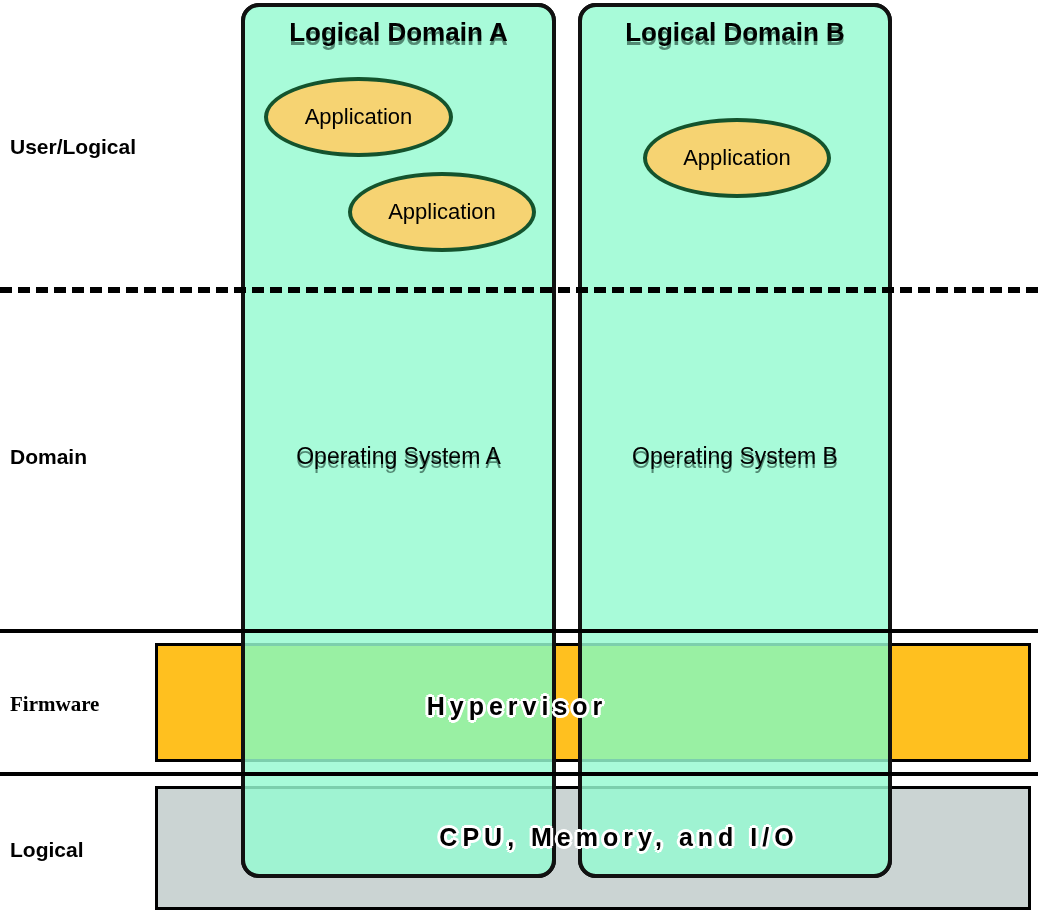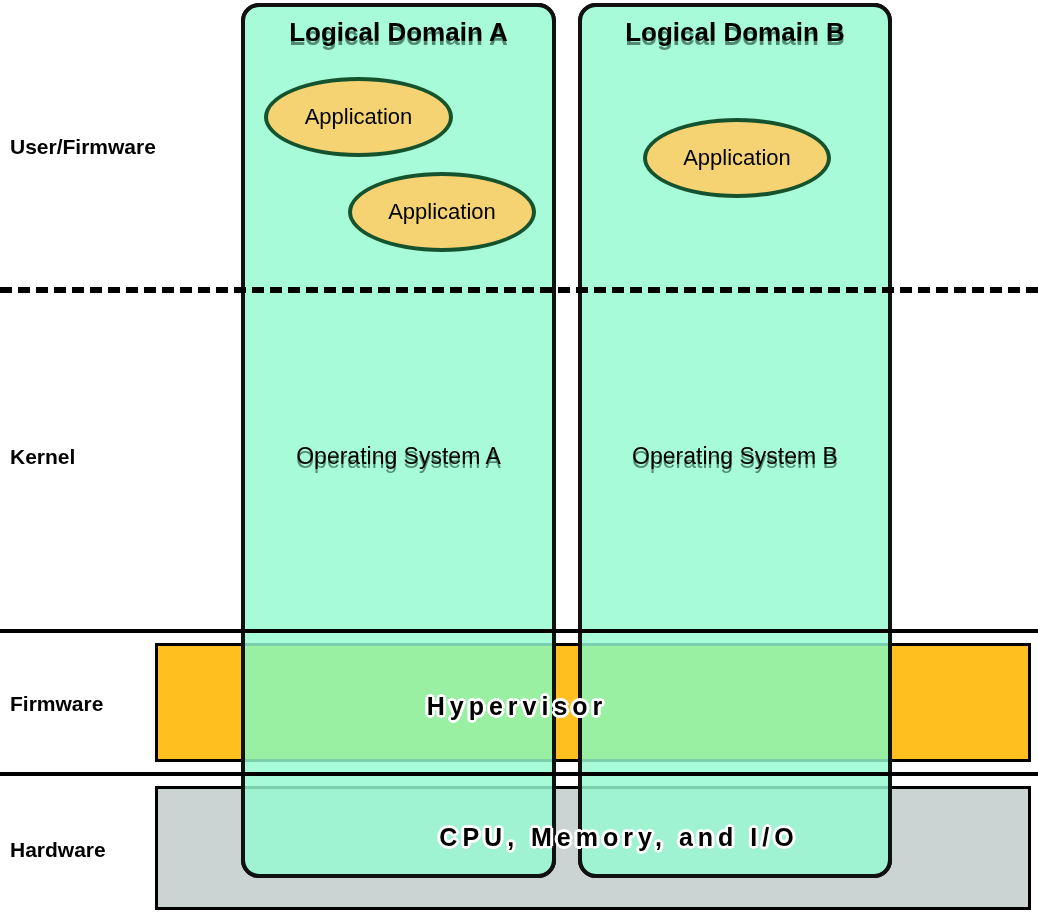--- a/index.html
+++ b/index.html
@@ -133,27 +133,27 @@
       -3px  0   0 #ffffff,  3px  0   0 #ffffff,
        0   -3px 0 #ffffff,  0    3px 0 #ffffff;
     pointer-events: none;
   }
 </style>
 </head>
 <body>
 
 <div id="diagram">
 
-  <div class="tier-label" style="left:10px; top:135px;">User/Firmware</div>
-
-  <div class="tier-label" style="left:10px; top:445px;">Kernel</div>
-
-  <div class="tier-label" style="left:10px; top:692px;">Firmware</div>
-
-  <div class="tier-label" style="left:10px; top:838px;">Hardware</div>
+  <div class="tier-label" style="left:10px; top:135px;">User/Logical</div>
+
+  <div class="tier-label" style="left:10px; top:445px;">Domain</div>
+
+  <div class="tier-label" style="left:10px; top:692px;font-family:Liberation Serif, serif;">Firmware</div>
+
+  <div class="tier-label" style="left:10px; top:838px;">Logical</div>
 
   <div class="band band-hardware" style="left:155px; top:786px; width:876px; height:124px;"></div>
 
   <div class="band band-firmware" style="left:155px; top:643px; width:876px; height:119px;"></div>
 
   <div class="domain" style="left:241px; top:3px; width:315px; height:875px;">
     <div class="domain-title">Logical Domain A</div>
     <div class="domain-os" style="top:440px;">Operating System A</div>
   </div>
 

